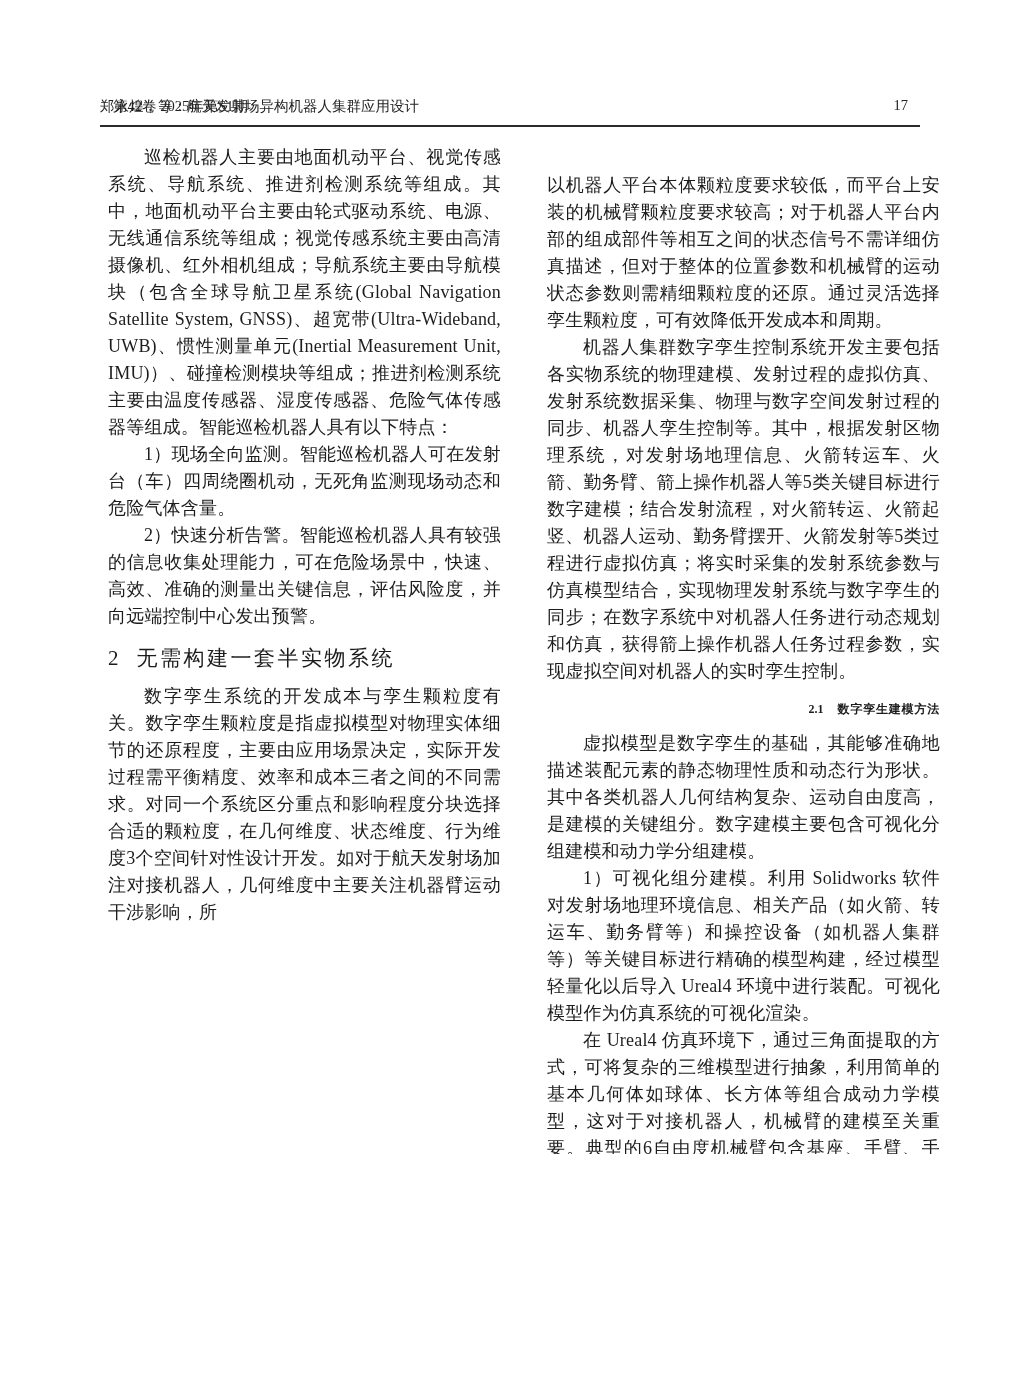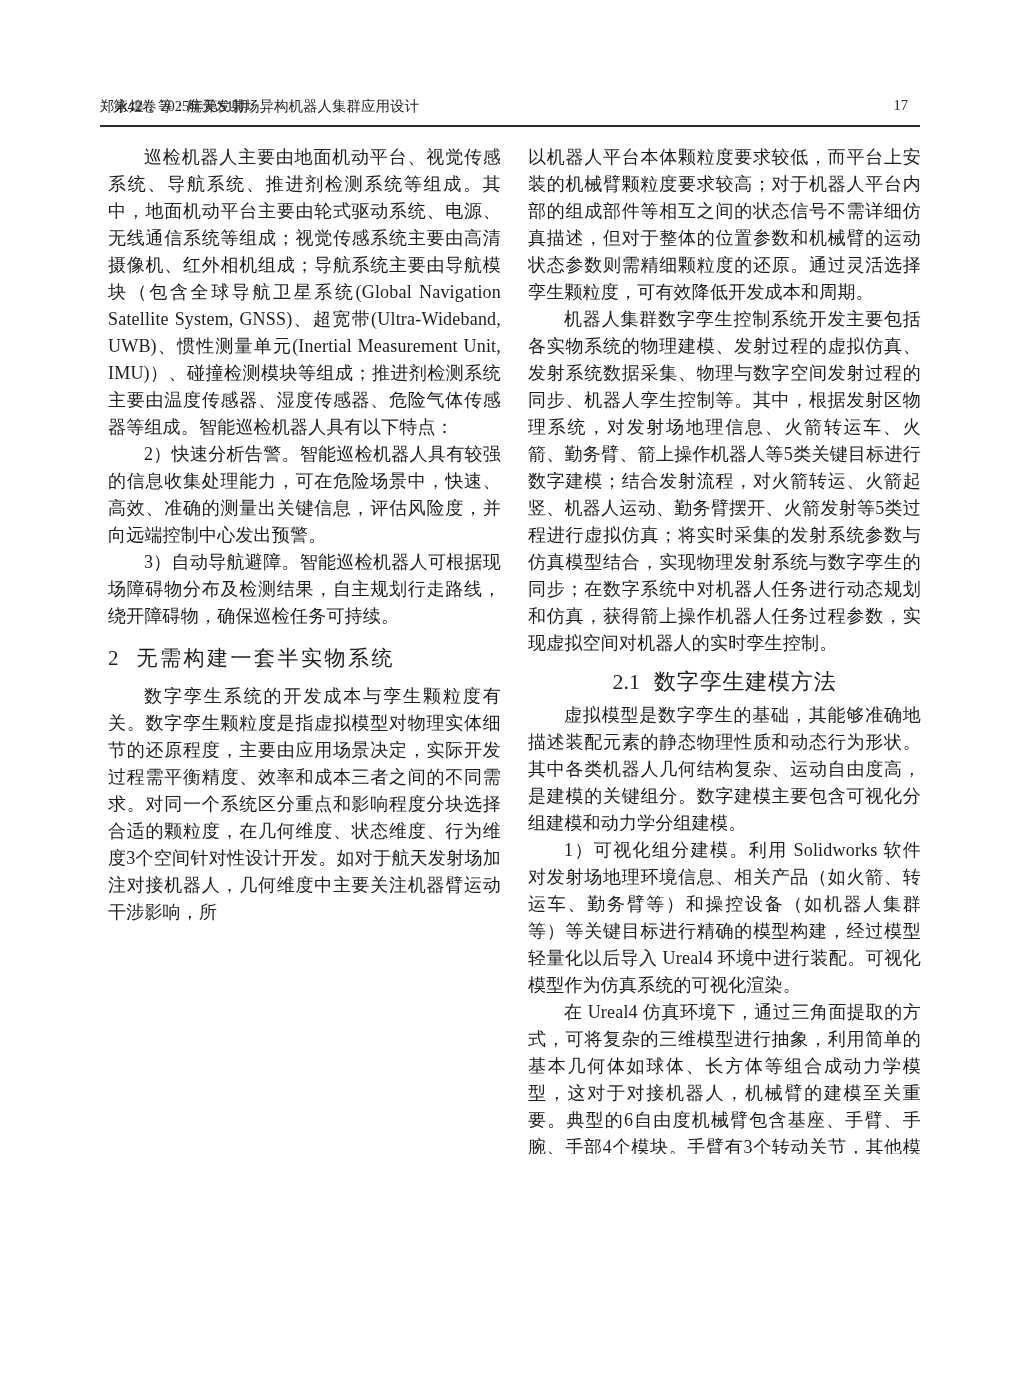--- a/index.html
+++ b/index.html
@@ -41,60 +41,60 @@
   .col {
     position: absolute;
     top: 144px;
     width: 393px;
     font-size: 18px;
     line-height: 27px;
     text-align: justify;
     letter-spacing: 0.2px;
   }
   .col-left  { left: 108px; }
-  .col-right { left: 528px; }
+  .col-right { left: 547px; margin-top: 28px; }
   p.para {
     margin: 0;
     text-indent: 2em;
   }
   p.para.no-indent { text-indent: 0; }
   
   h2.section {
     margin: 15px 0 11px 0;
     font-size: 21px;
     font-weight: 400;
     letter-spacing: 2.5px;
     text-align: left;
   }
   h2.section .sec-num { letter-spacing: 0; margin-right: 18px; }
   h3.subsection {
     margin: 11px 0 7px 0;
-    font-size: 22px;
-    font-weight: 400;
+    font-size: 12px;
+    font-weight: 700;
     letter-spacing: 0.8px;
-    text-align: center;
+    text-align: right;
   }
   h3.subsection .sec-num { letter-spacing: 0; margin-right: 14px; }
 </style>
 </head>
 <body>
 
 <div id="page">
 
   <div class="running-header">
     <span class="rh-left">第42卷 2025年第S1期</span>
     <span class="rh-center">郑永煌，等：航天发射场异构机器人集群应用设计</span>
     <span class="rh-right">17</span>
   </div>
   <div class="header-rule"></div>
 
   <div class="col col-left">
     <p class="para">巡检机器人主要由地面机动平台、视觉传感系统、导航系统、推进剂检测系统等组成。其中，地面机动平台主要由轮式驱动系统、电源、无线通信系统等组成；视觉传感系统主要由高清摄像机、红外相机组成；导航系统主要由导航模块（包含全球导航卫星系统(Global Navigation Satellite System, GNSS)、超宽带(Ultra-Wideband, UWB)、惯性测量单元(Inertial Measurement Unit, IMU)）、碰撞检测模块等组成；推进剂检测系统主要由温度传感器、湿度传感器、危险气体传感器等组成。智能巡检机器人具有以下特点：</p>
+    <p class="para">1）现场全向监测。智能巡检机器人可在发射台（车）四周绕圈机动，无死角监测现场动态和危险气体含量。</p>
     <p class="para">2）快速分析告警。智能巡检机器人具有较强的信息收集处理能力，可在危险场景中，快速、高效、准确的测量出关键信息，评估风险度，并向远端控制中心发出预警。</p>
-    <p class="para">3）自动导航避障。智能巡检机器人可根据现场障碍物分布及检测结果，自主规划行走路线，绕开障碍物，确保巡检任务可持续。</p>
     <h2 class="section">
       <span class="sec-num">2</span><span class="sec-title">无需构建一套半实物系统</span>
     </h2>
     <p class="para">数字孪生系统的开发成本与孪生颗粒度有关。数字孪生颗粒度是指虚拟模型对物理实体细节的还原程度，主要由应用场景决定，实际开发过程需平衡精度、效率和成本三者之间的不同需求。对同一个系统区分重点和影响程度分块选择合适的颗粒度，在几何维度、状态维度、行为维度3个空间针对性设计开发。如对于航天发射场加注对接机器人，几何维度中主要关注机器臂运动干涉影响，所</p>
   </div>
 
   <div class="col col-right">
     <p class="para no-indent">以机器人平台本体颗粒度要求较低，而平台上安装的机械臂颗粒度要求较高；对于机器人平台内部的组成部件等相互之间的状态信号不需详细仿真描述，但对于整体的位置参数和机械臂的运动状态参数则需精细颗粒度的还原。通过灵活选择孪生颗粒度，可有效降低开发成本和周期。</p>
     <p class="para">机器人集群数字孪生控制系统开发主要包括各实物系统的物理建模、发射过程的虚拟仿真、发射系统数据采集、物理与数字空间发射过程的同步、机器人孪生控制等。其中，根据发射区物理系统，对发射场地理信息、火箭转运车、火箭、勤务臂、箭上操作机器人等5类关键目标进行数字建模；结合发射流程，对火箭转运、火箭起竖、机器人运动、勤务臂摆开、火箭发射等5类过程进行虚拟仿真；将实时采集的发射系统参数与仿真模型结合，实现物理发射系统与数字孪生的同步；在数字系统中对机器人任务进行动态规划和仿真，获得箭上操作机器人任务过程参数，实现虚拟空间对机器人的实时孪生控制。</p>
     <h3 class="subsection">

